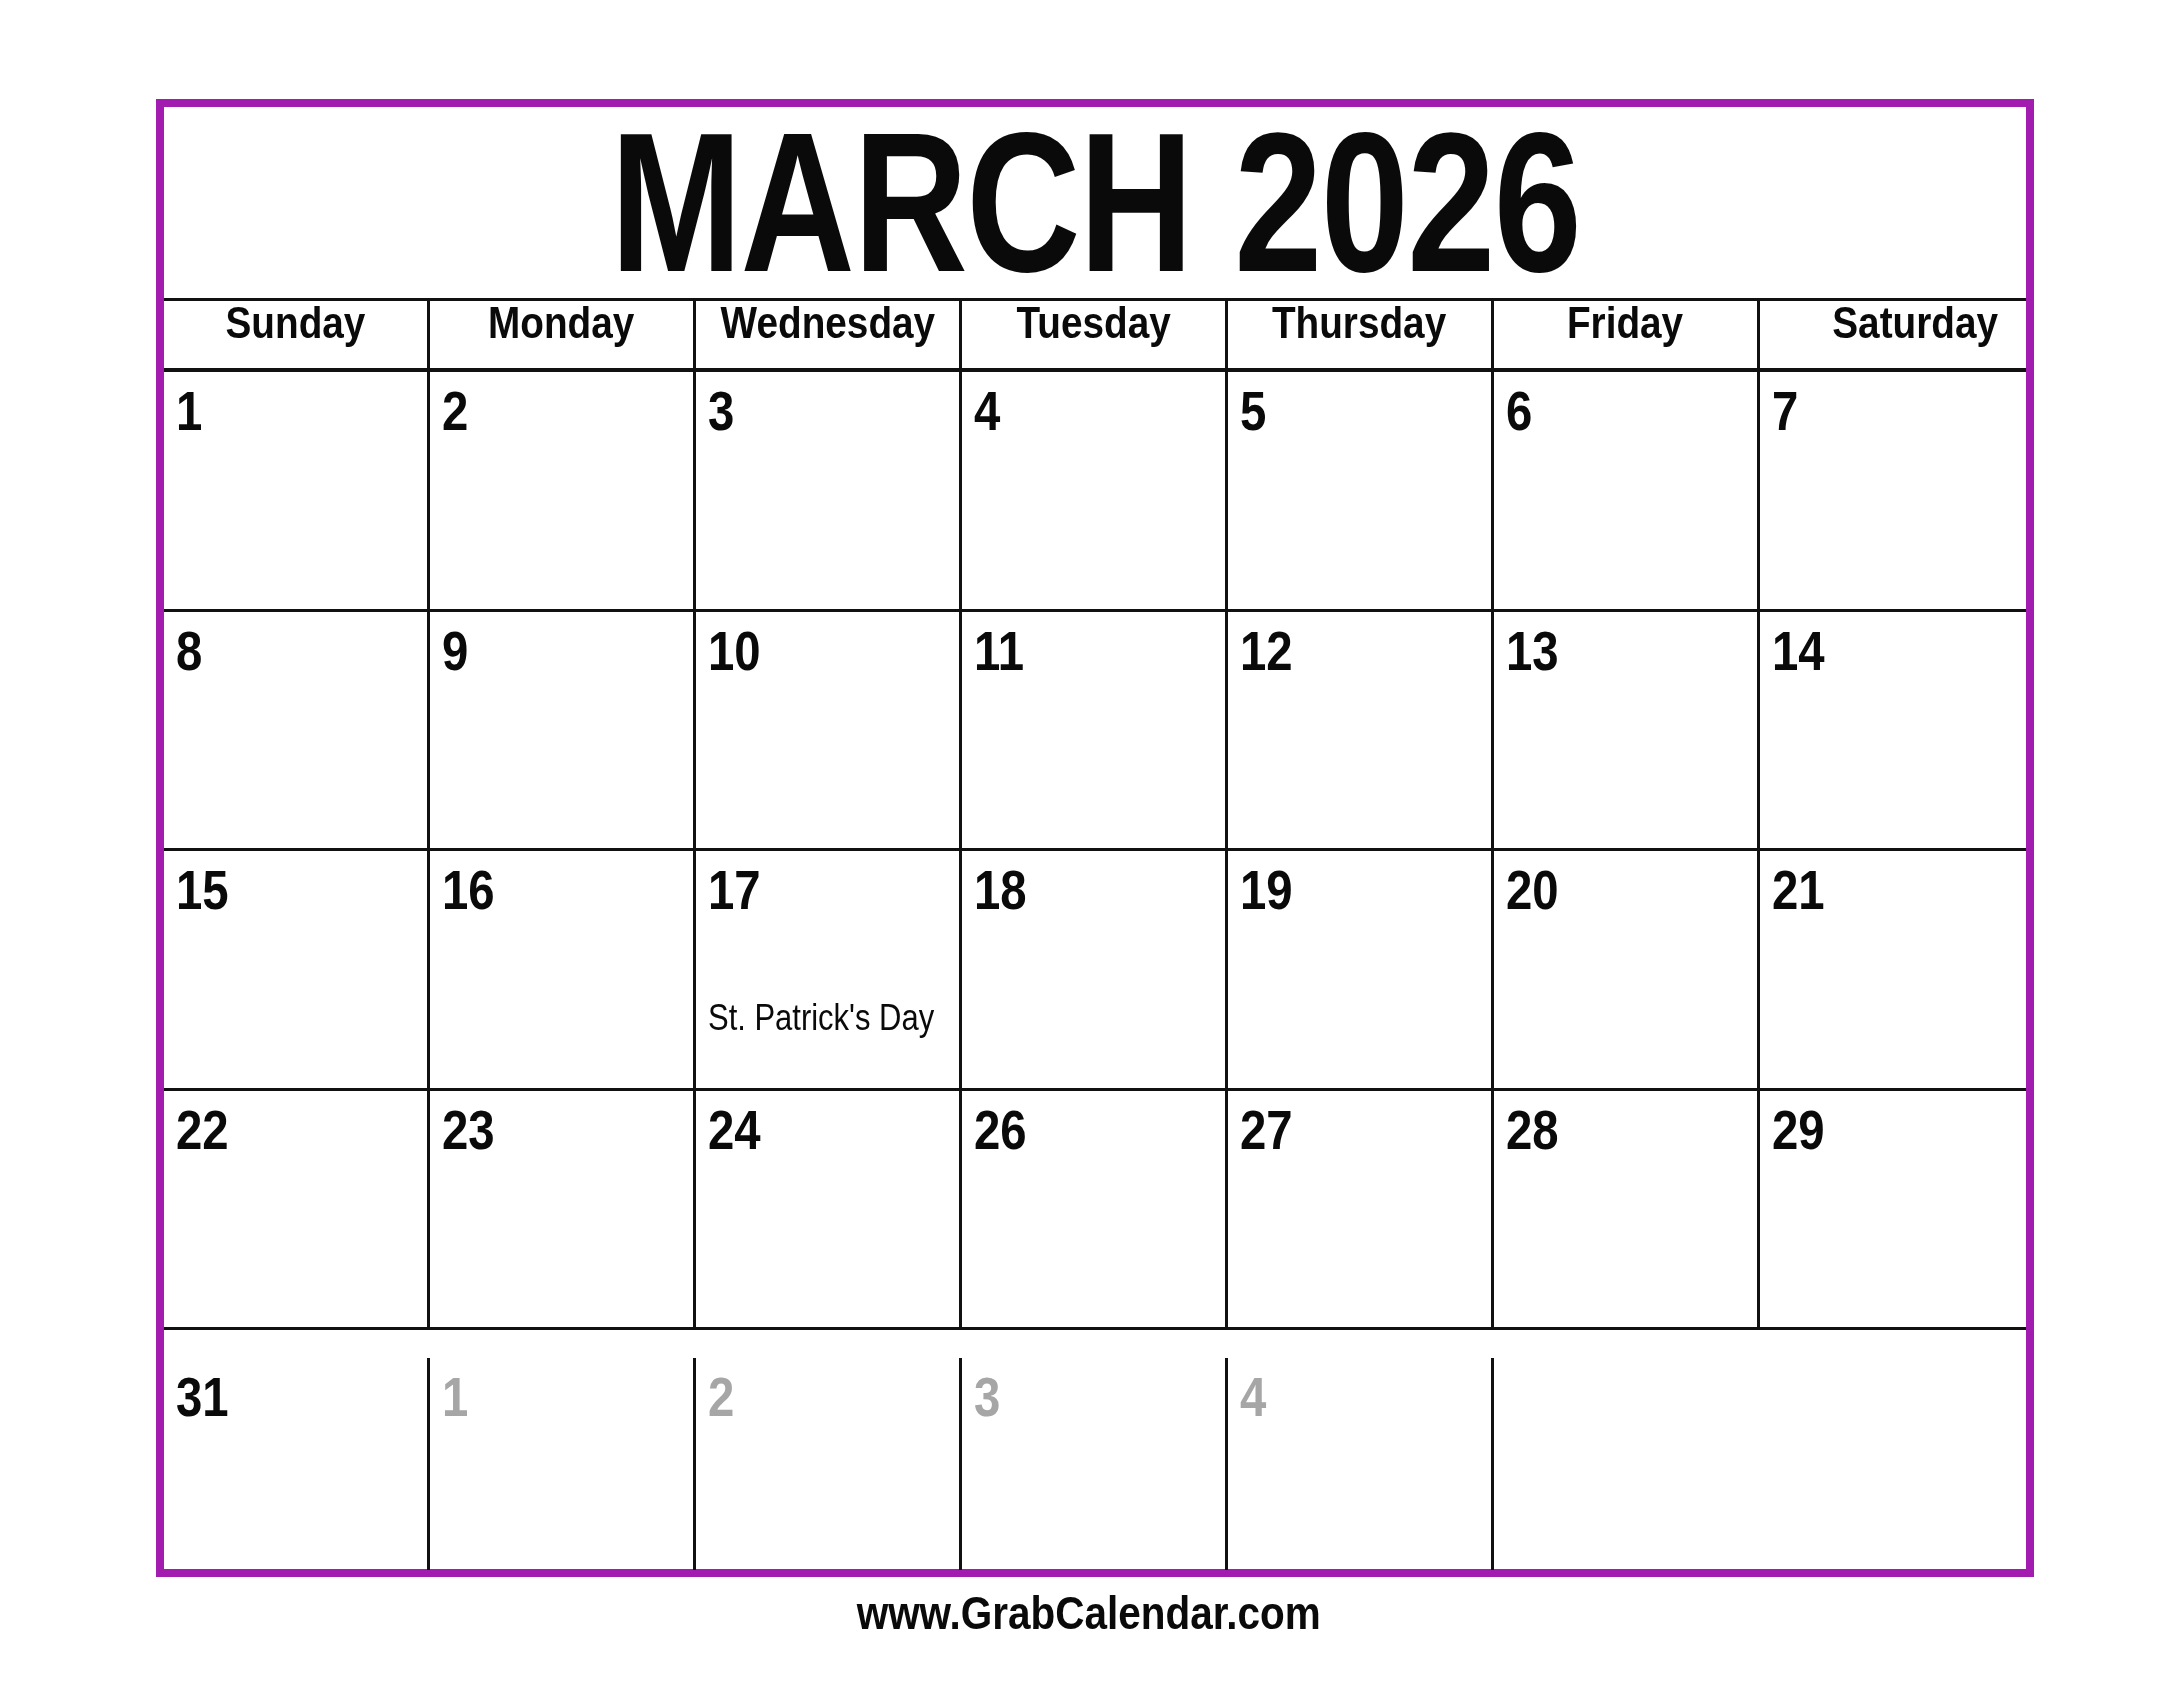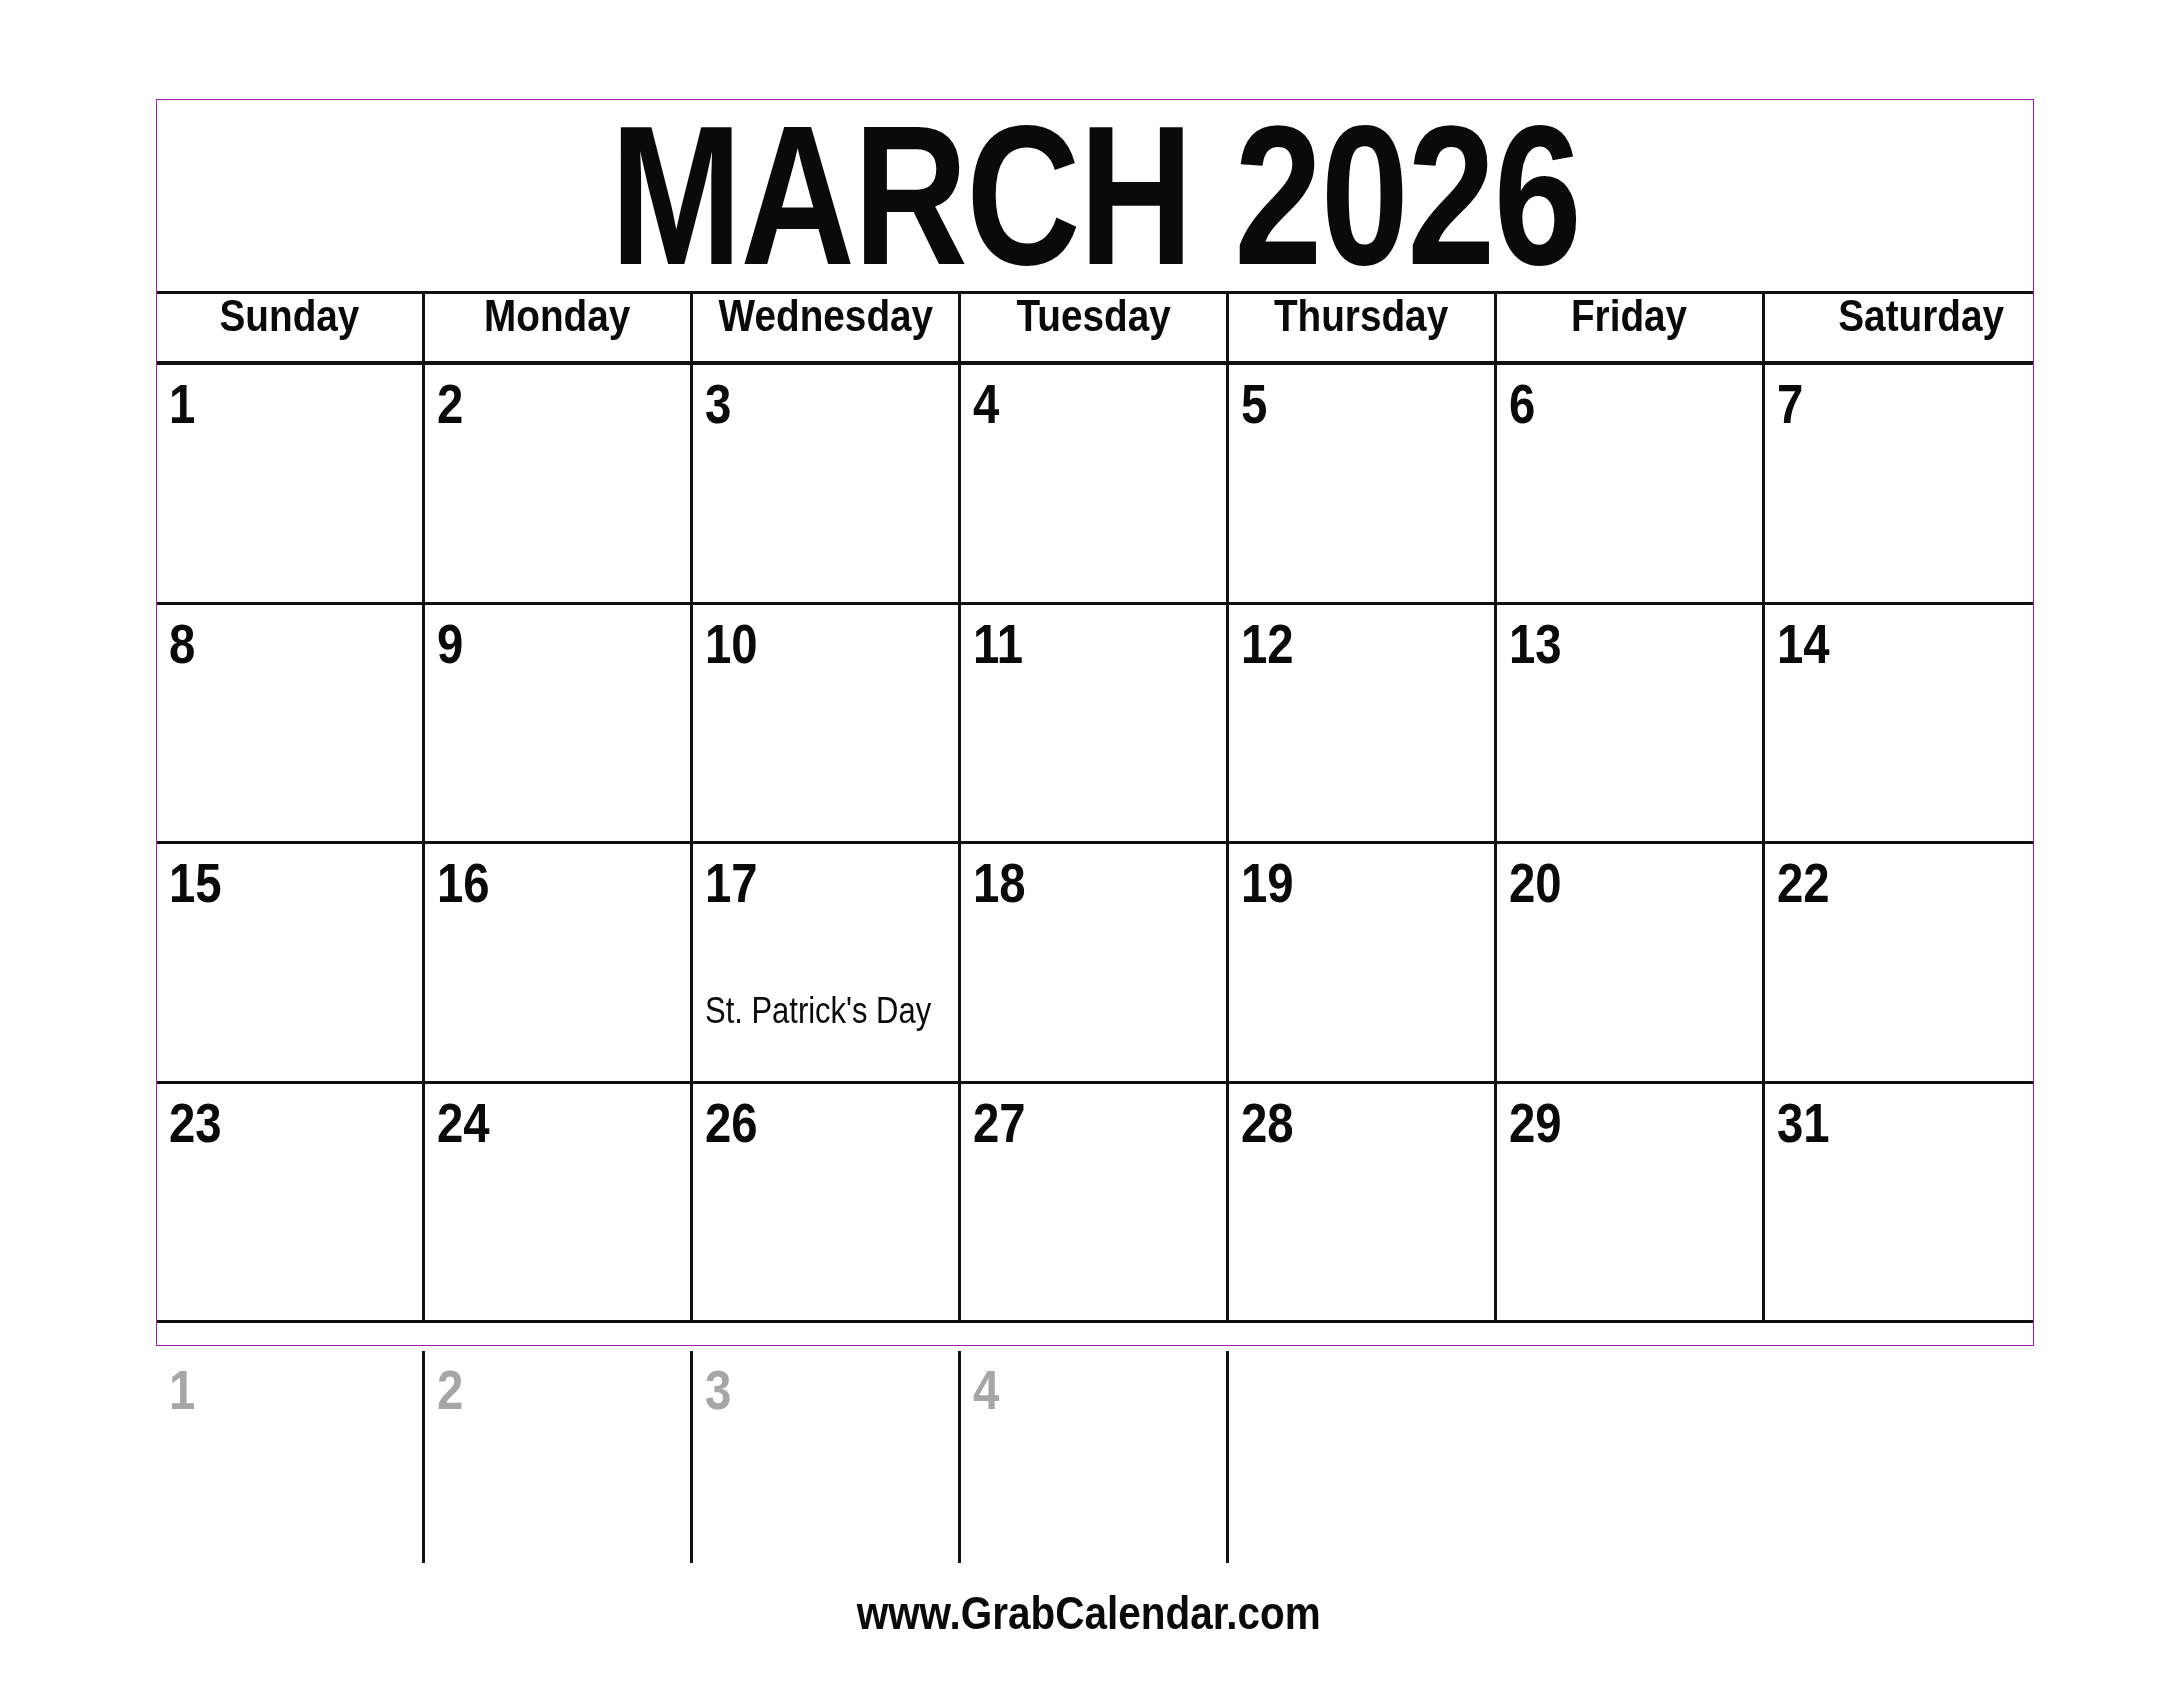--- a/index.html
+++ b/index.html
@@ -17,22 +17,22 @@
     width: 2178px;
     height: 1683px;
     background: #ffffff;
     overflow: hidden;
   }
   .calendar {
     position: absolute;
     left: 156px;
     top: 99px;
     width: 1878px;
-    height: 1247px;
-    border: 1px solid #a21caf;
+    height: 1478px;
+    border: 8px solid #a21caf;
     box-sizing: border-box;
     background: #ffffff;
   }
   
   .title-section {
     height: 194px;
     border-bottom: 3px solid #111111;
     display: flex;
     align-items: center;
     justify-content: center;
@@ -183,20 +183,21 @@
 
       <div class="day-cell"><span class="date-number">15</span></div>
       <div class="day-cell"><span class="date-number">16</span></div>
       <div class="day-cell">
         <span class="date-number">17</span>
         <div class="holiday-label">St. Patrick's Day</div>
       </div>
       <div class="day-cell"><span class="date-number">18</span></div>
       <div class="day-cell"><span class="date-number">19</span></div>
       <div class="day-cell"><span class="date-number">20</span></div>
+      <div class="day-cell"><span class="date-number">21</span></div>
 
       <div class="day-cell"><span class="date-number">22</span></div>
       <div class="day-cell"><span class="date-number">23</span></div>
       <div class="day-cell"><span class="date-number">24</span></div>
       <div class="day-cell"><span class="date-number">26</span></div>
       <div class="day-cell"><span class="date-number">27</span></div>
       <div class="day-cell"><span class="date-number">28</span></div>
 
       <div class="day-cell"><span class="date-number">29</span></div>
       <div class="day-cell"><span class="date-number">31</span></div>

